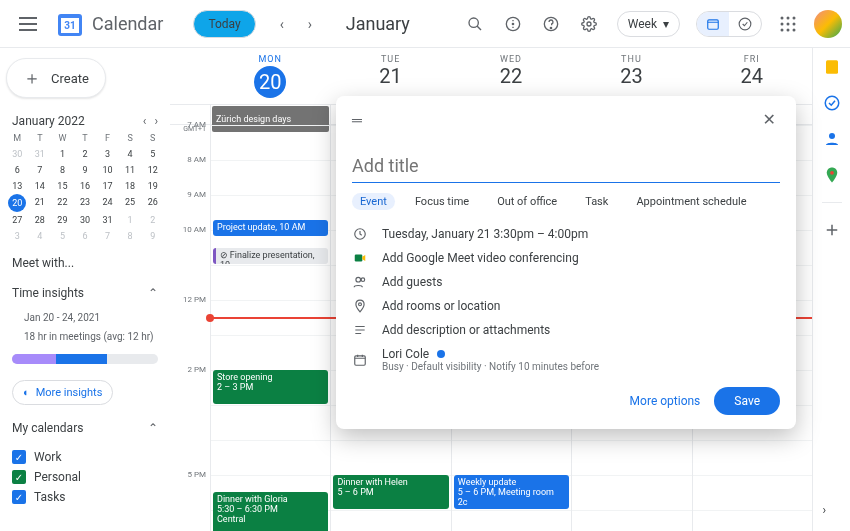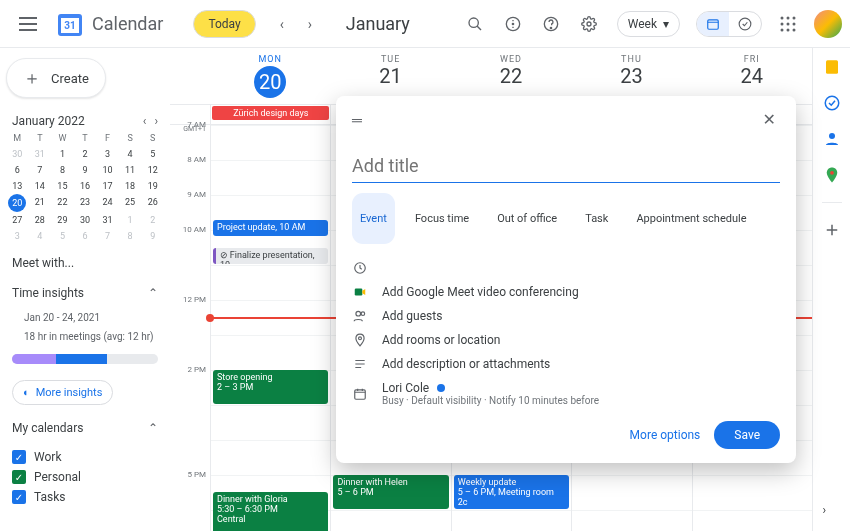--- a/index.html
+++ b/index.html
@@ -1,21 +1,21 @@
 <!DOCTYPE html>
 <html><head>
 <meta charset="utf-8">
 <style>
 * { box-sizing: border-box; margin: 0; padding: 0; font-family: Roboto, Arial, sans-serif; }
 body { width: 850px; height: 531px; background: #fff; overflow: hidden; position: relative; font-size: 12px; color: #3c4043; }
 .header { height: 48px; display: flex; align-items: center; padding: 0 8px; border-bottom: 1px solid #e8eaed; gap: 6px; }
 .hamburger { width: 40px; height: 40px; display: flex; align-items: center; justify-content: center; cursor: pointer; }
 .logo { width: 32px; height: 32px; display: flex; align-items: center; justify-content: center; }
 .app-title { font-size: 18px; color: #5f6368; margin-right: 24px; }
-.today-btn { border: 1px solid #dadce0; border-radius: 16px; padding: 6px 14px; font-size: 12px; color: #3c4043; cursor: pointer; background: #fde047; }
+.today-btn { border: 1px solid #dadce0; border-radius: 16px; padding: 6px 14px; font-size: 12px; color: #3c4043; cursor: pointer; background: #0ea5e9; }
 .nav-arrows { display: flex; gap: 4px; margin: 0 8px; }
 .nav-arrow { width: 24px; height: 24px; display: flex; align-items: center; justify-content: center; cursor: pointer; color: #5f6368; font-size: 14px; }
 .month-label { font-size: 18px; color: #3c4043; margin-left: 10px; }
 .header-spacer { flex: 1; }
 .hdr-icon { width: 32px; height: 32px; display: flex; align-items: center; justify-content: center; cursor: pointer; color: #5f6368; border-radius: 50%; }
 .week-select { border: 1px solid #dadce0; border-radius: 16px; padding: 5px 10px; font-size: 12px; display: flex; align-items: center; gap: 6px; cursor: pointer; margin: 0 6px; }
 .pill-group { display: flex; border: 1px solid #dadce0; border-radius: 16px; overflow: hidden; margin: 0 4px; }
 .pill-group .pill { padding: 5px 9px; display: flex; align-items: center; }
 .pill-active { background: #e8f0fe; }
 .apps-icon { width: 32px; height: 32px; display: flex; align-items: center; justify-content: center; cursor: pointer; }
@@ -48,42 +48,42 @@
 .cb-green { background: #0b8043; }
 .calendar-area { flex: 1; position: relative; overflow: hidden; }
 .day-headers { display: flex; padding-left: 40px; border-bottom: 1px solid #e8eaed; }
 .day-col-head { flex: 1; text-align: center; padding: 6px 0; }
 .day-col-head .dow { font-size: 9px; color: #70757a; letter-spacing: 1px; }
 .day-col-head .num { font-size: 20px; color: #3c4043; }
 .day-col-head.today .num { background: #1a73e8; color: #fff; border-radius: 50%; width: 32px; height: 32px; line-height: 32px; margin: 2px auto 0; }
 .day-col-head.today .dow { color: #1a73e8; }
 .allday-row { display: flex; padding-left: 40px; height: 20px; border-bottom: 1px solid #e8eaed; }
 .allday-cell { flex: 1; border-left: 1px solid #e8eaed; padding: 1px; }
-.allday-event { background: #ef4444; color: #fff; font-size: 9px; padding: 2px 4px; border-radius: 2px; overflow: hidden; white-space: nowrap; text-align: center; }
+.allday-event { background: #737373; color: #fff; font-size: 9px; padding: 8px 4px; border-radius: 2px; overflow: hidden; white-space: nowrap; }
 .grid-body { position: relative; display: flex; height: 420px; }
 .time-col { width: 40px; font-size: 8px; color: #70757a; }
 .time-slot { height: 35px; text-align: right; padding-right: 4px; position: relative; top: -5px; }
 .day-cols { flex: 1; display: flex; position: relative; }
 .day-col { flex: 1; border-left: 1px solid #e8eaed; position: relative; }
 .hour-line { position: absolute; left: 0; right: 0; border-top: 1px solid #f1f3f4; }
 .event { position: absolute; left: 2px; right: 2px; border-radius: 3px; padding: 2px 4px; font-size: 9px; color: #fff; overflow: hidden; cursor: pointer; }
 .ev-blue { background: #1a73e8; }
 .ev-green { background: #0b8043; }
 .ev-purple { background: #e8eaed; color: #3c4043; border-left: 3px solid #7e57c2; }
 .now-line { position: absolute; left: 0; right: 0; border-top: 2px solid #ea4335; z-index: 5; }
 .now-dot { position: absolute; width: 8px; height: 8px; background: #ea4335; border-radius: 50%; left: -4px; top: -5px; }
 .right-rail { width: 38px; border-left: 1px solid #e8eaed; display: flex; flex-direction: column; align-items: center; padding-top: 10px; gap: 18px; }
 .rail-icon { width: 18px; height: 18px; cursor: pointer; }
 .modal { position: absolute; left: 336px; top: 96px; width: 460px; background: #fff; border-radius: 8px; box-shadow: 0 8px 24px rgba(0,0,0,.25); padding: 10px 16px 14px; z-index: 100; }
 .modal-top { display: flex; justify-content: space-between; align-items: center; color: #5f6368; }
 .drag-handle { font-size: 14px; cursor: grab; }
 .close-x { font-size: 16px; cursor: pointer; padding: 4px; }
 .title-input { width: 100%; border: none; border-bottom: 1px solid #1a73e8; font-size: 18px; padding: 6px 0; color: #80868b; outline: none; margin: 16px 0 10px; }
 .tabs { display: flex; gap: 12px; font-size: 11px; color: #3c4043; margin-bottom: 12px; flex-wrap: nowrap; }
-.tab { cursor: pointer; padding: 19px 8px; border-radius: 11px; white-space: nowrap; }
+.tab { cursor: pointer; padding: 2px 8px; border-radius: 11px; white-space: nowrap; }
 .tab.active { background: #e8f0fe; color: #1967d2; }
 .modal-row { display: flex; align-items: center; gap: 14px; padding: 5px 0; font-size: 12px; color: #3c4043; }
 .modal-row .micon { width: 16px; color: #5f6368; display: flex; justify-content: center; }
 .sub-text { font-size: 10px; color: #70757a; }
 .modal-actions { display: flex; justify-content: flex-end; align-items: center; gap: 14px; margin-top: 10px; }
 .more-opt { color: #1a73e8; font-size: 12px; cursor: pointer; }
 .save-btn { background: #1a73e8; color: #fff; border: none; border-radius: 16px; padding: 7px 20px; font-size: 12px; cursor: pointer; }
 svg { display: block; }
 .row-head { display:flex; gap:8px; align-items:center;}
 </style>
@@ -459,20 +459,21 @@
       <span class="tab">Appointment schedule</span>
     </div>
   <div class="modal-row">
     <span class="micon">
         <svg width="14" height="14" viewBox="0 0 24 24" fill="none" stroke="#5f6368" stroke-width="2">
           <circle cx="12" cy="12" r="9"></circle>
           <path d="M12 7v5l3 2"></path>
         </svg>
       </span>
     <div>
+      <div>Tuesday, January 21   3:30pm  –  4:00pm</div>
     </div>
   </div>
   <div class="modal-row">
     <span class="micon">
         <svg width="14" height="14" viewBox="0 0 24 24">
           <rect x="3" y="6" width="13" height="12" rx="2" fill="#0b8043"></rect>
           <path d="M16 10l5-3v10l-5-3z" fill="#fbbc04"></path>
         </svg>
       </span>
     <span>Add Google Meet video conferencing</span>

